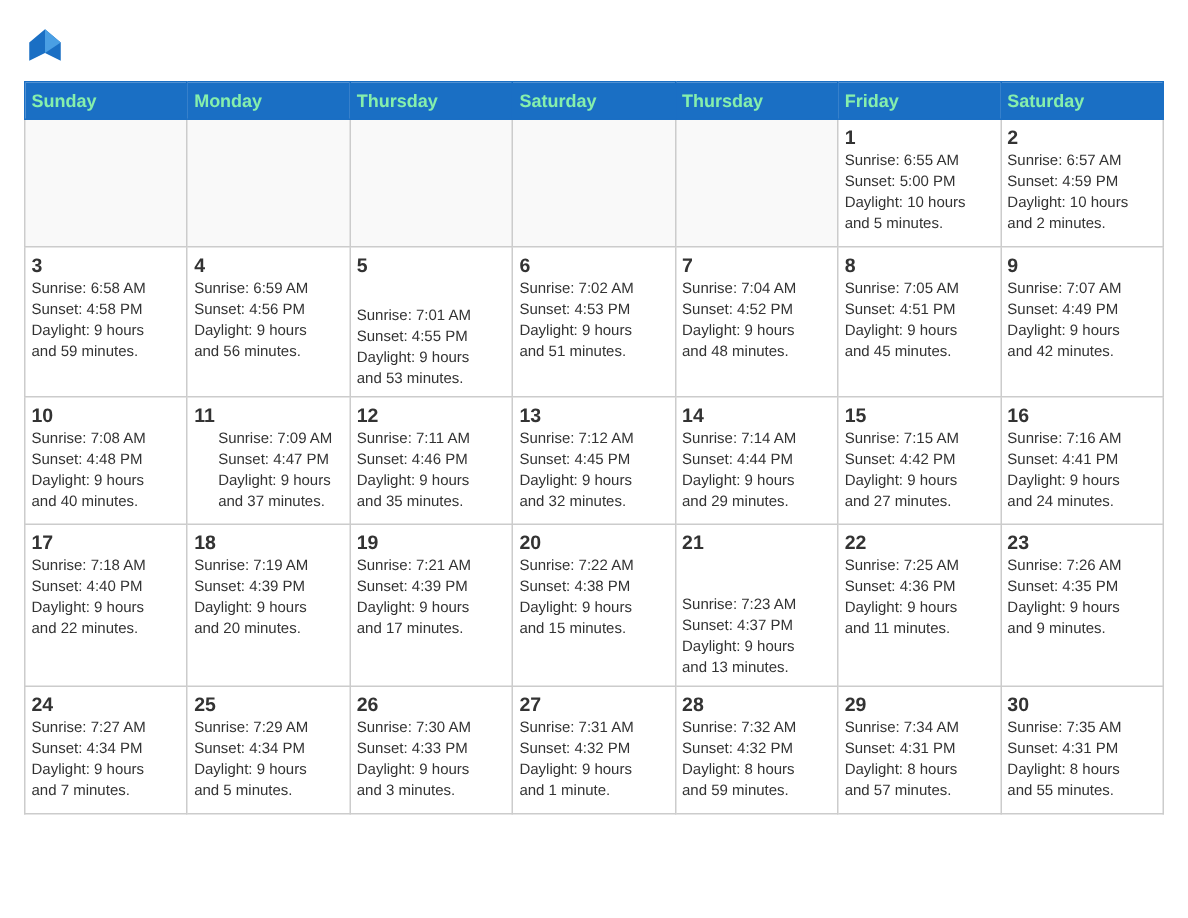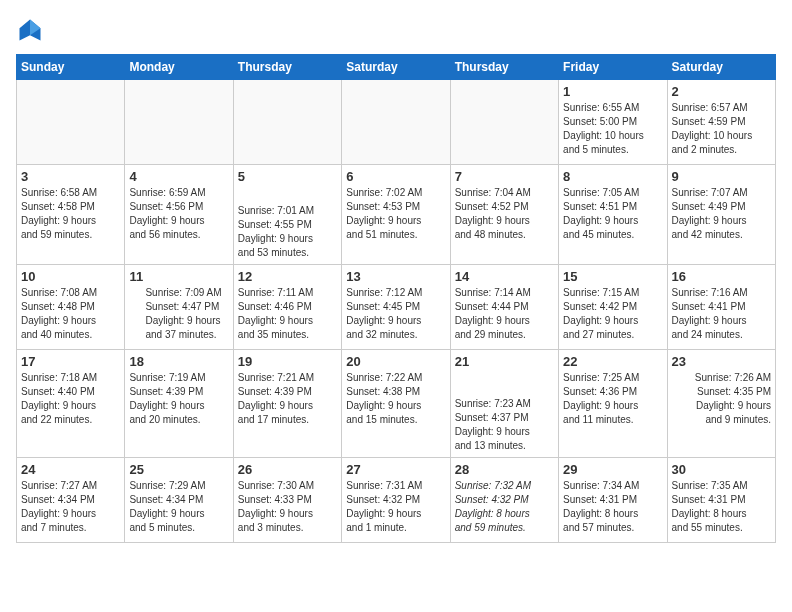--- a/index.html
+++ b/index.html
@@ -44,21 +44,21 @@
       font-size: 15px;
       color: #555;
     }
     table {
       width: 100%;
       border-collapse: collapse;
       table-layout: fixed;
     }
     th {
       background-color: #1a6fc4;
-      color: #ffffff;
+      color: #86efac;
       font-size: 12px;
       font-weight: bold;
       padding: 5px 4px;
       text-align: left;
       border: 1px solid #1a6fc4;
     }
     td {
       border: 1px solid #ccc;
       vertical-align: top;
       padding: 4px 4px;
@@ -278,21 +278,21 @@
         </td>
         <td class="filled">
           <span class="day-number">22</span>
           <div class="day-info" style="white-space: pre-line;">Sunrise: 7:25 AM
 Sunset: 4:36 PM
 Daylight: 9 hours
 and 11 minutes.</div>
         </td>
         <td class="filled">
           <span class="day-number">23</span>
-          <div class="day-info" style="white-space: pre-line; text-align: right;">Sunrise: 7:26 AM
+          <div class="day-info" style="white-space: pre-line;">Sunrise: 7:26 AM
 Sunset: 4:35 PM
 Daylight: 9 hours
 and 9 minutes.</div>
         </td>
       </tr>
       <tr>
         <td class="filled">
           <span class="day-number">24</span>
           <div class="day-info" style="white-space: pre-line;">Sunrise: 7:27 AM
 Sunset: 4:34 PM
@@ -315,21 +315,21 @@
         </td>
         <td class="filled">
           <span class="day-number">27</span>
           <div class="day-info" style="white-space: pre-line;">Sunrise: 7:31 AM
 Sunset: 4:32 PM
 Daylight: 9 hours
 and 1 minute.</div>
         </td>
         <td class="filled">
           <span class="day-number">28</span>
-          <div class="day-info" style="white-space: pre-line; font-style: italic;">Sunrise: 7:32 AM
+          <div class="day-info" style="white-space: pre-line;">Sunrise: 7:32 AM
 Sunset: 4:32 PM
 Daylight: 8 hours
 and 59 minutes.</div>
         </td>
         <td class="filled">
           <span class="day-number">29</span>
           <div class="day-info" style="white-space: pre-line;">Sunrise: 7:34 AM
 Sunset: 4:31 PM
 Daylight: 8 hours
 and 57 minutes.</div>

